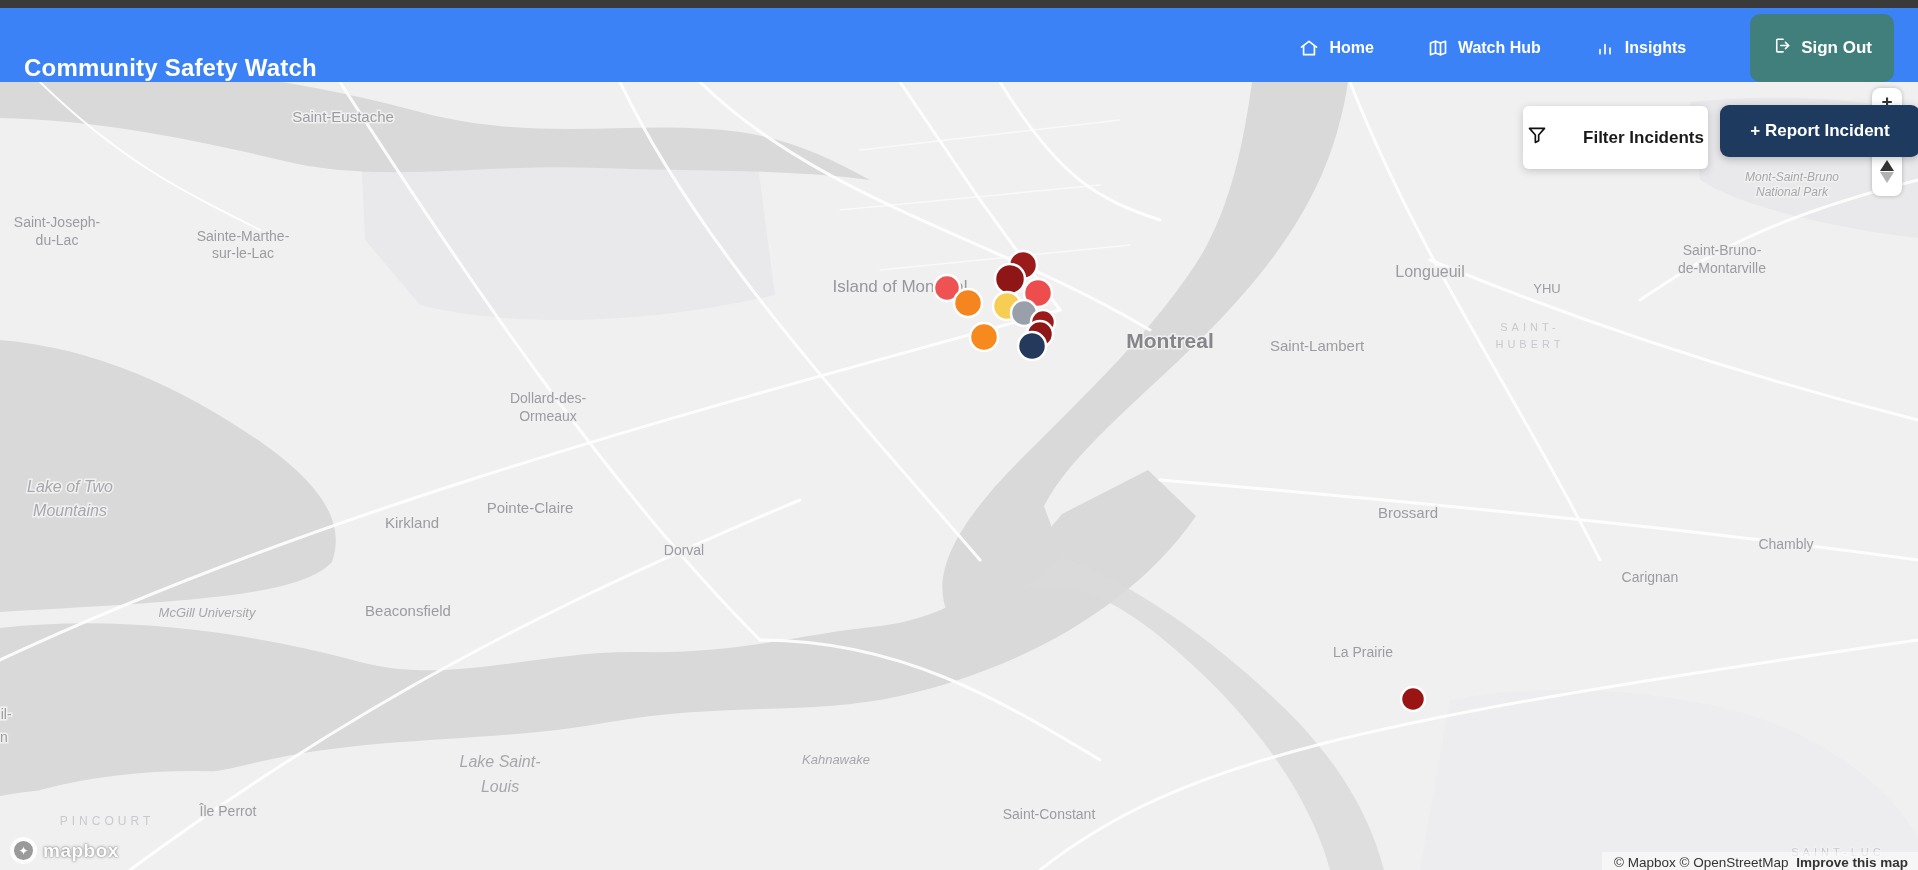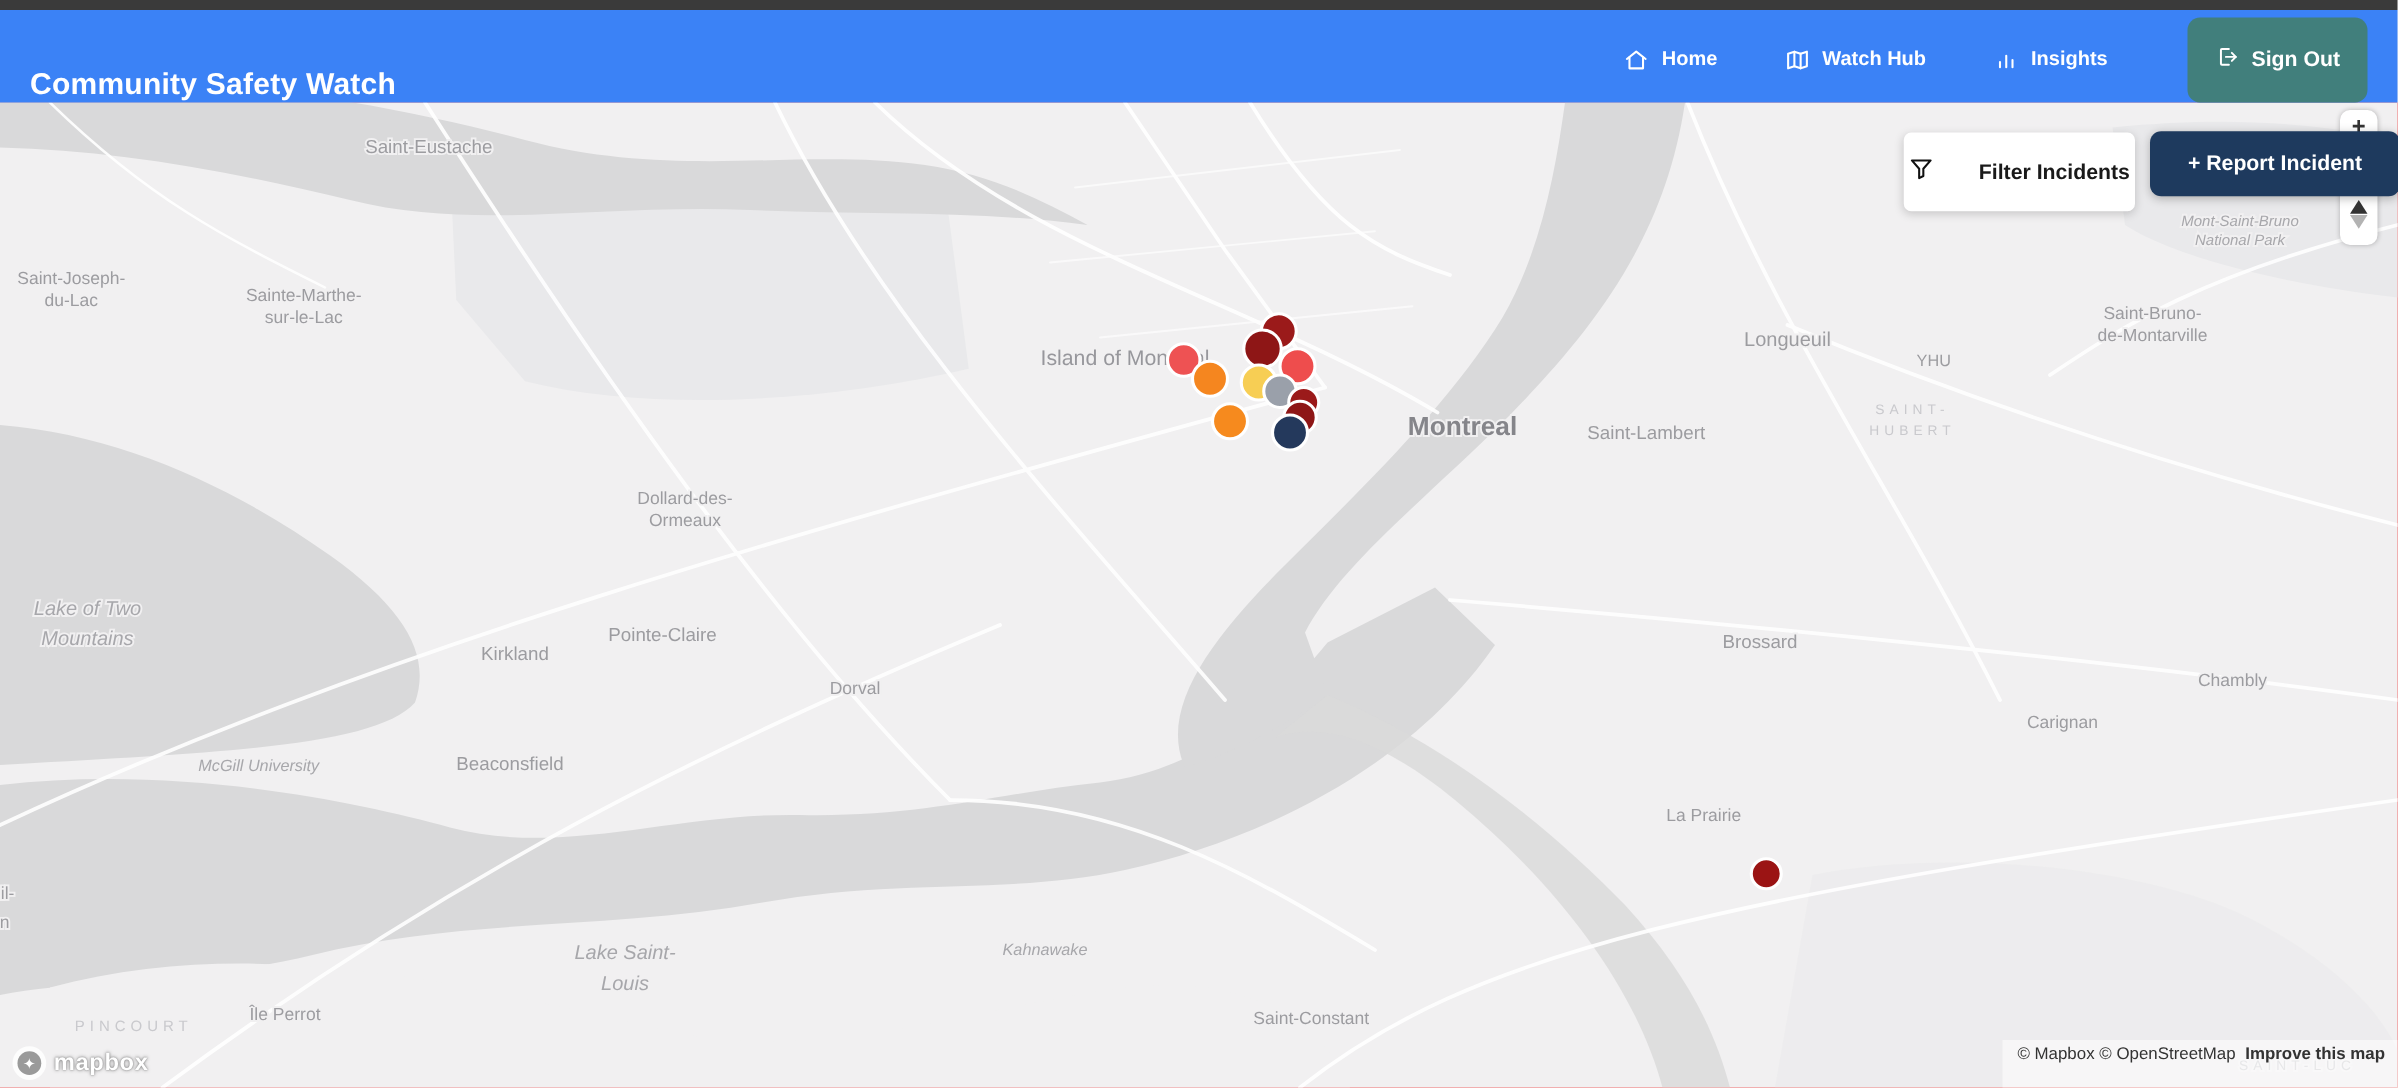--- a/index.html
+++ b/index.html
@@ -45,21 +45,21 @@
   .tri-dn { width:0; height:0; border-left:7px solid transparent; border-right:7px solid transparent; border-top:11px solid #b3b3b3; margin-top:1px; }
 
   .mapbox-logo { position:absolute; left:10px; bottom:6px; display:flex; align-items:center; gap:6px; cursor:pointer; z-index:4; }
   .mapbox-logo .badge { width:27px; height:27px; border-radius:50%; background:rgba(255,255,255,.85);
                         display:flex; align-items:center; justify-content:center; }
   .mapbox-logo .badge-inner { width:19px; height:19px; border-radius:50%; background:#9a9a9a; color:#fff;
                         display:flex; align-items:center; justify-content:center; font-size:12px; }
   .mapbox-logo .word { color:#ffffff; font-size:19px; font-weight:bold; letter-spacing:.5px;
                         text-shadow:0 0 3px rgba(120,120,120,.9), 0 0 1px rgba(120,120,120,.9); }
 
-  .attribution { position:absolute; right:0; bottom:0; background:rgba(255,255,255,.55); padding:3px 10px 20px 12px;
+  .attribution { position:absolute; right:0; bottom:0; background:rgba(255,255,255,.55); padding:3px 10px 0 12px;
                  font-size:13.5px; color:#333; z-index:4; white-space:nowrap; }
   .attribution a { color:#333; text-decoration:none; cursor:pointer; }
   .attribution .improve { font-weight:bold; margin-left:4px; cursor:pointer; }
 </style>
 </head>
 <body>
 
 <div class="top-strip"></div>
 
 <header class="header">

